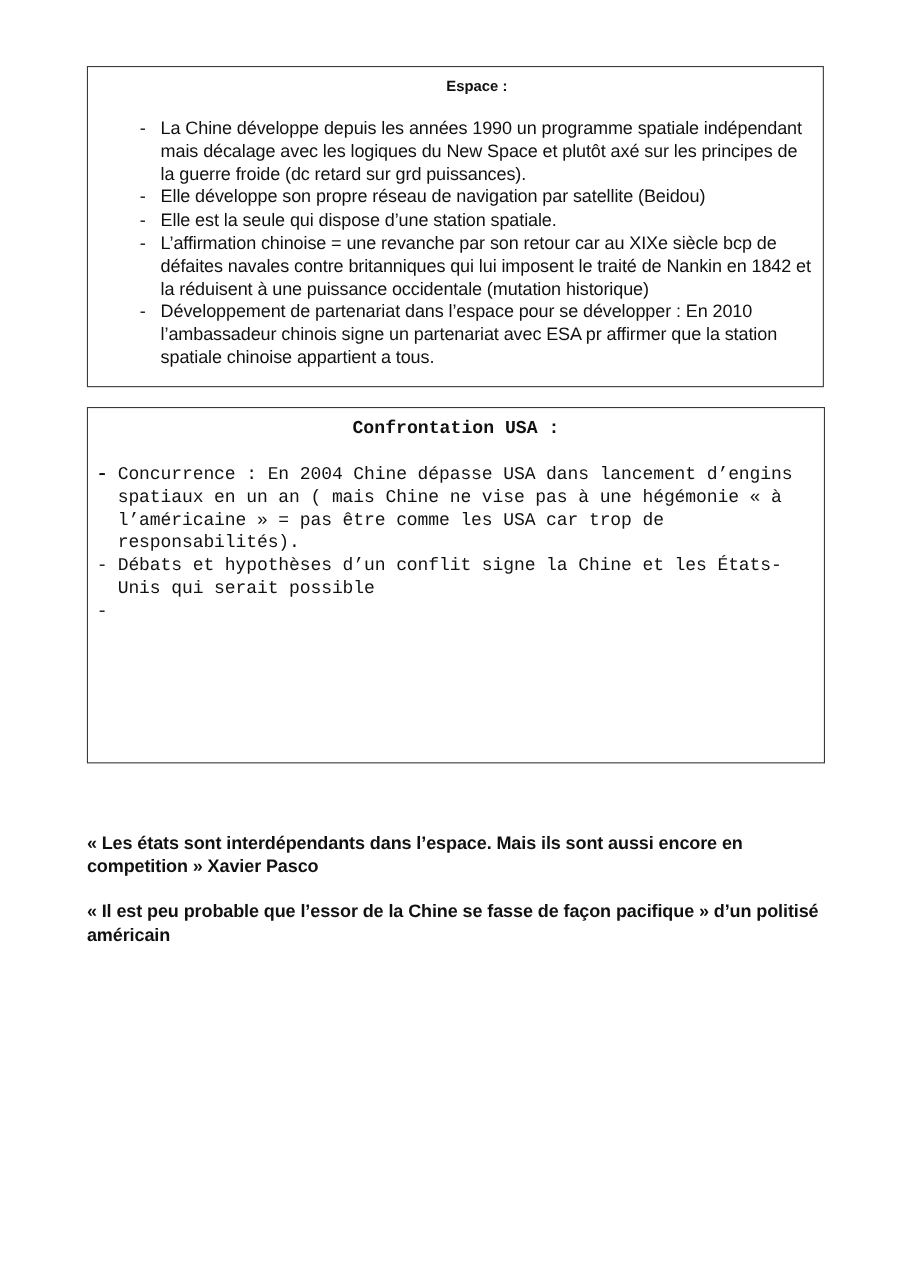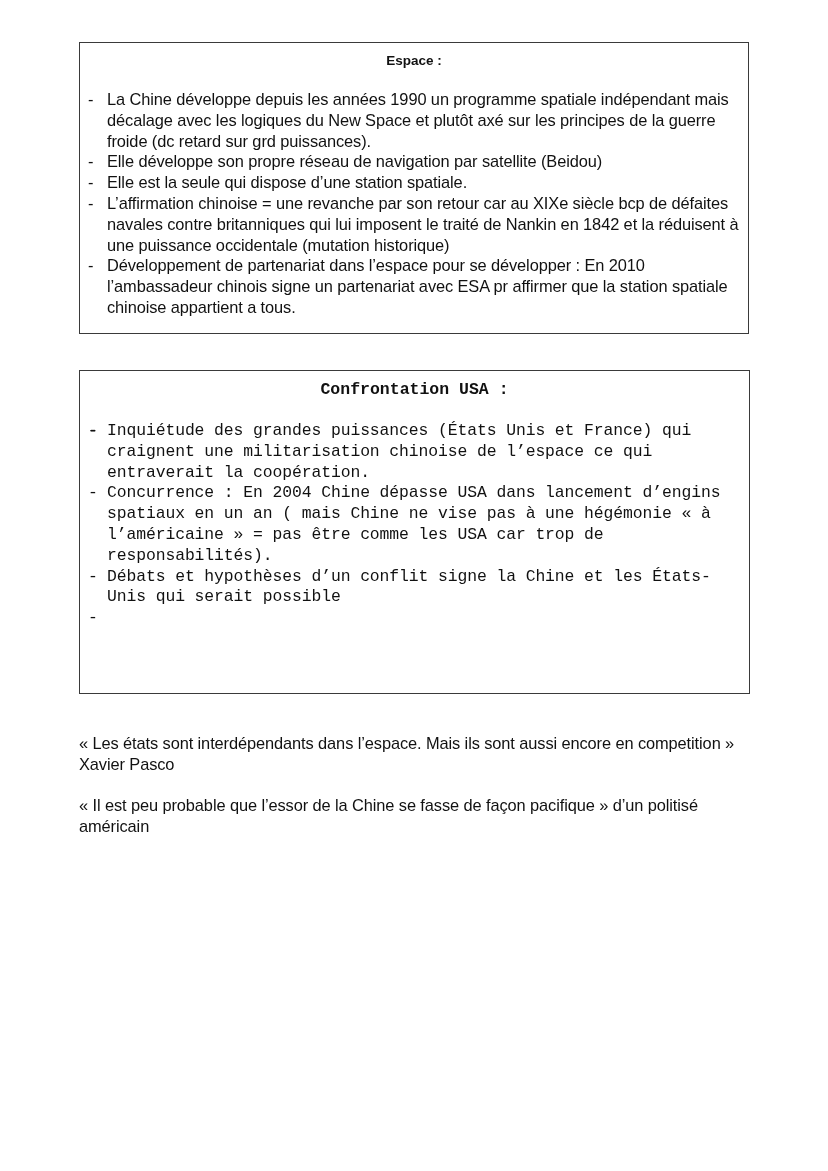--- a/index.html
+++ b/index.html
@@ -16,23 +16,24 @@
       overflow: hidden;
     }
     .box {
       position: absolute;
       left: 79px;
       border: 1.5px solid #3a3a3a;
       box-sizing: border-box;
       background: #ffffff;
     }
     #box-espace {
-      top: 42px;
+      top: 60px;
       width: 670px;
       height: 292px;
+      padding-left: 39px;
     }
     #box-confrontation {
       top: 370px;
       width: 671px;
       height: 324px;
       font-family: Liberation Mono, monospace;
     }
     .box-title {
       text-align: center;
       font-weight: bold;
@@ -64,22 +65,23 @@
     }
     ul.bullets li .dash {
       position: absolute;
       left: 0;
       top: 0;
       width: 19px;
     }
     .quotes {
       position: absolute;
       left: 79px;
-      top: 733px;
+      top: 757px;
       width: 680px;
+      font-weight: bold;
     }
     .quote {
       font-size: 16.4px;
       line-height: 21px;
       margin: 0 0 20px 0;
       letter-spacing: -0.1px;
     }
   </style>
 </head>
 <body>
@@ -93,21 +95,21 @@
     <li><span class="dash">-</span><span>L’affirmation chinoise = une revanche par son retour car au XIXe siècle bcp de défaites navales contre britanniques qui lui imposent le traité de Nankin en 1842 et la réduisent à une puissance occidentale (mutation historique)</span></li>
     <li><span class="dash">-</span><span>Développement de partenariat dans l’espace pour se développer : En 2010 l’ambassadeur chinois signe un partenariat avec ESA pr affirmer que la station spatiale chinoise appartient a tous.</span></li>
   </ul>
 </div>
 
 <div class="box" id="box-confrontation">
   <h2 class="box-title">Confrontation USA :</h2>
   <ul class="bullets">
     <li><span class="dash">-</span></li>
     <li><span class="dash">-</span></li>
-    <li><span class="dash">-</span><span>Inquiétude des grandes puissances (États Unis et France) qui craignent une militarisation chinoise de l’espace ce qui entraverait la coopération.</span></li>
+    <li><span class="dash">-</span></li>
     <li><span class="dash">-</span><span>Concurrence : En 2004 Chine dépasse USA dans lancement d’engins spatiaux en un an ( mais Chine ne vise pas à une hégémonie « à l’américaine » = pas être comme les USA car trop de responsabilités).</span></li>
     <li><span class="dash">-</span><span>Débats et hypothèses d’un conflit signe la Chine et les États-Unis qui serait possible</span></li>
     <li><span class="dash">-</span></li>
   </ul>
 </div>
 
 <div class="quotes">
   <p class="quote">« Les états sont interdépendants dans l’espace. Mais ils sont aussi encore en competition » Xavier Pasco</p>
   <p class="quote">« Il est peu probable que l’essor de la Chine se fasse de façon pacifique » d’un politisé américain</p>
 </div>

